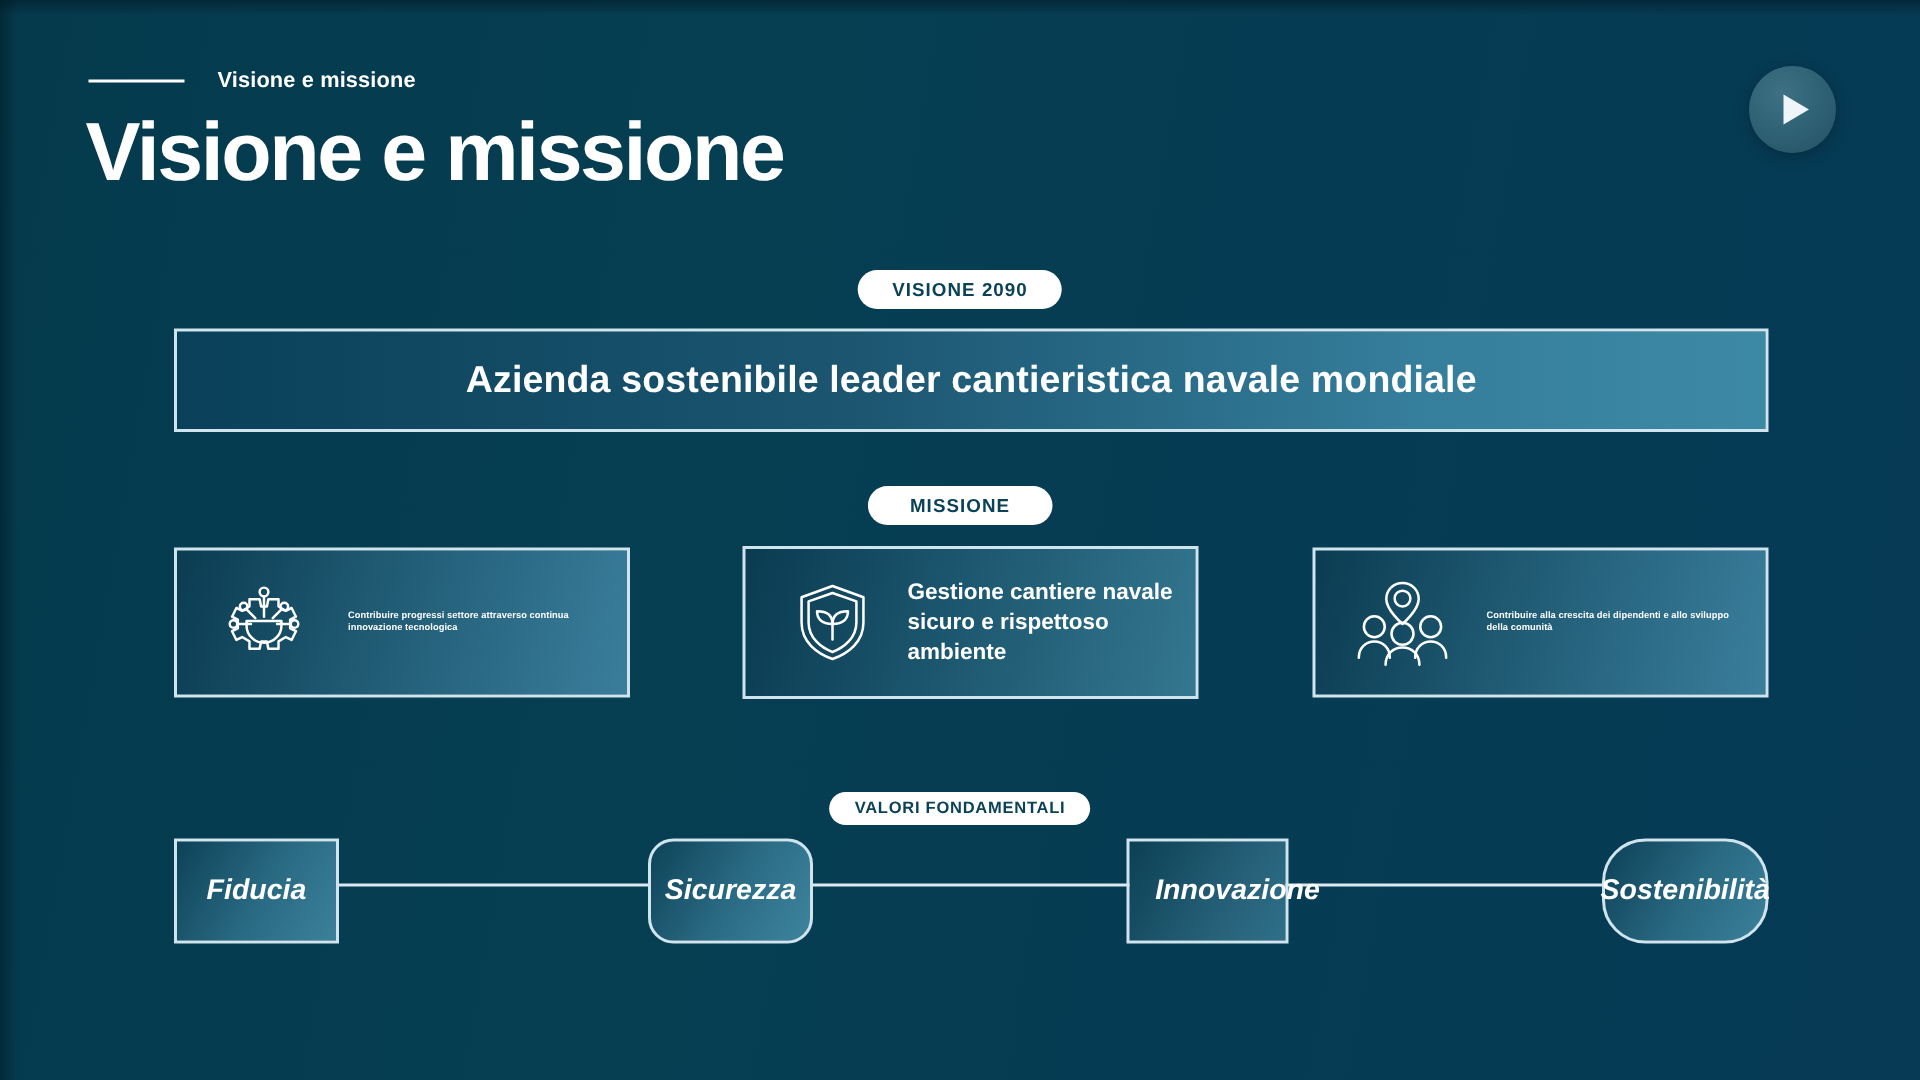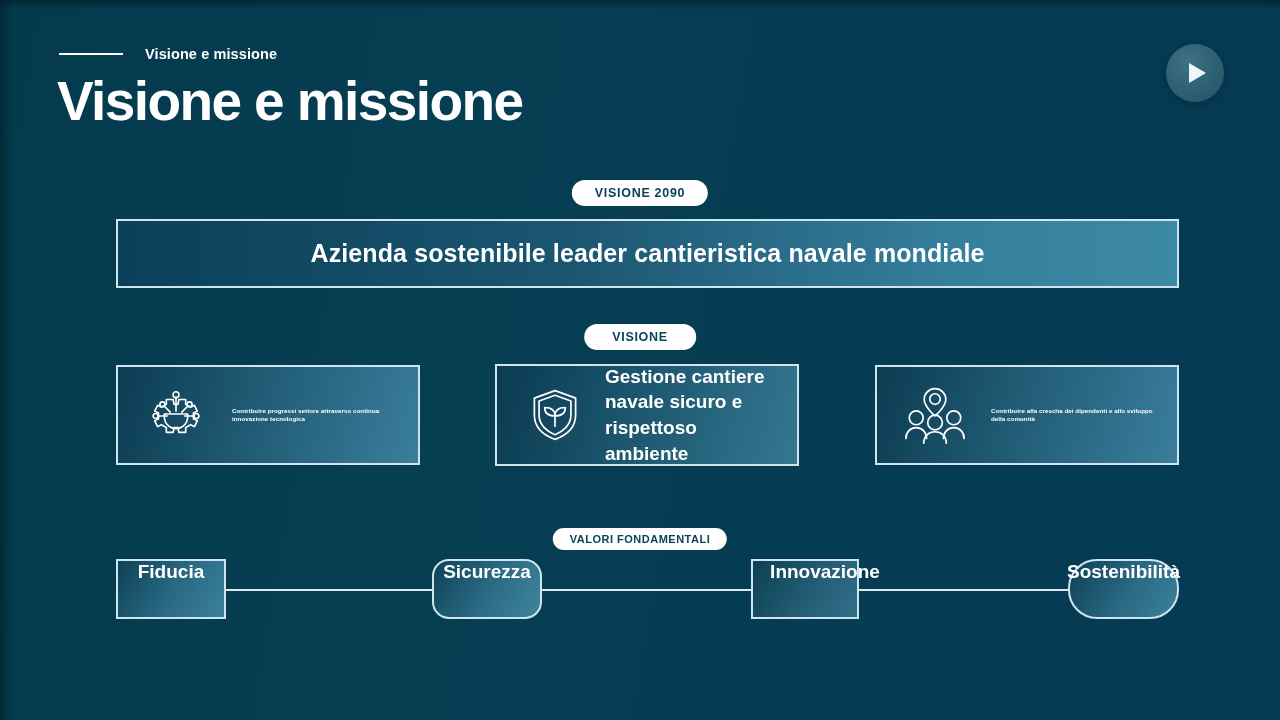--- a/index.html
+++ b/index.html
@@ -167,43 +167,44 @@
     color: #ffffff;
     line-height: 1.35;
   }
   .mission-text.small {
     font-size: 6.2px;
     font-weight: bold;
     letter-spacing: 0.05px;
     padding-left: 14px;
   }
   .mission-text.large {
-    font-size: 19px;
+    font-size: 15px;
     font-weight: bold;
     padding-left: 8px;
     width: 195px;
   }
 
   
   .values-line {
     position: absolute;
     left: 155px;
     top: 589px;
     width: 985px;
     height: 2px;
     background: #dbeaf0;
   }
   .value-box {
     position: absolute;
     top: 559px;
-    height: 60px;
+    height: 70px;
     border: 2px solid #cfe4ec;
     display: flex;
-    align-items: flex-start;
+    align-items: center;
     justify-content: center;
+    font-style: italic;
   }
   .value-label {
     font-size: 19px;
     font-weight: bold;
     color: #ffffff;
     white-space: nowrap;
   }
   .vb-1 {
     left: 116px; width: 110px;
     background: linear-gradient(120deg, #0d4258 0%, #2a6b84 55%, #3c8099 100%);
@@ -240,21 +241,21 @@
 <div class="play-button">
   <div class="play-triangle"></div>
 </div>
 
 <div class="pill pill-vision">VISIONE 2090</div>
 
 <div class="vision-banner">
   <div class="vision-text">Azienda sostenibile leader cantieristica navale mondiale</div>
 </div>
 
-<div class="pill pill-mission">VISIONE</div>
+<div class="pill pill-mission">MISSIONE</div>
 
 <div class="mission-card card-1">
   <div class="mission-icon">
     <svg width="62" height="62" viewBox="0 0 64 64" fill="none" stroke="#ffffff" stroke-width="1.7" stroke-linecap="round" stroke-linejoin="round">
       <path d="M14 34 L14 28 L10 26 L13 20 L17 22 L22 19 L22 14 L29 14 L30 19 L34 19 L35 14 L42 14 L42 19 L47 22 L51 20 L54 26 L50 28 L50 34 L54 36 L51 42 L47 40 L42 43 L42 48 L35 48 L34 43 L30 43 L29 48 L22 48 L22 43 L17 40 L13 42 L10 36 Z" transform="translate(0,2) scale(1)"></path>
       <path d="M20 31 h24 v3 a12 12 0 0 1 -24 0 z"></path>
       <path d="M32 28 v-14"></path>
       <circle cx="32" cy="11" r="3"></circle>
       <path d="M26 29 l-6 -6"></path>
       <circle cx="18" cy="21" r="2.6"></circle>

